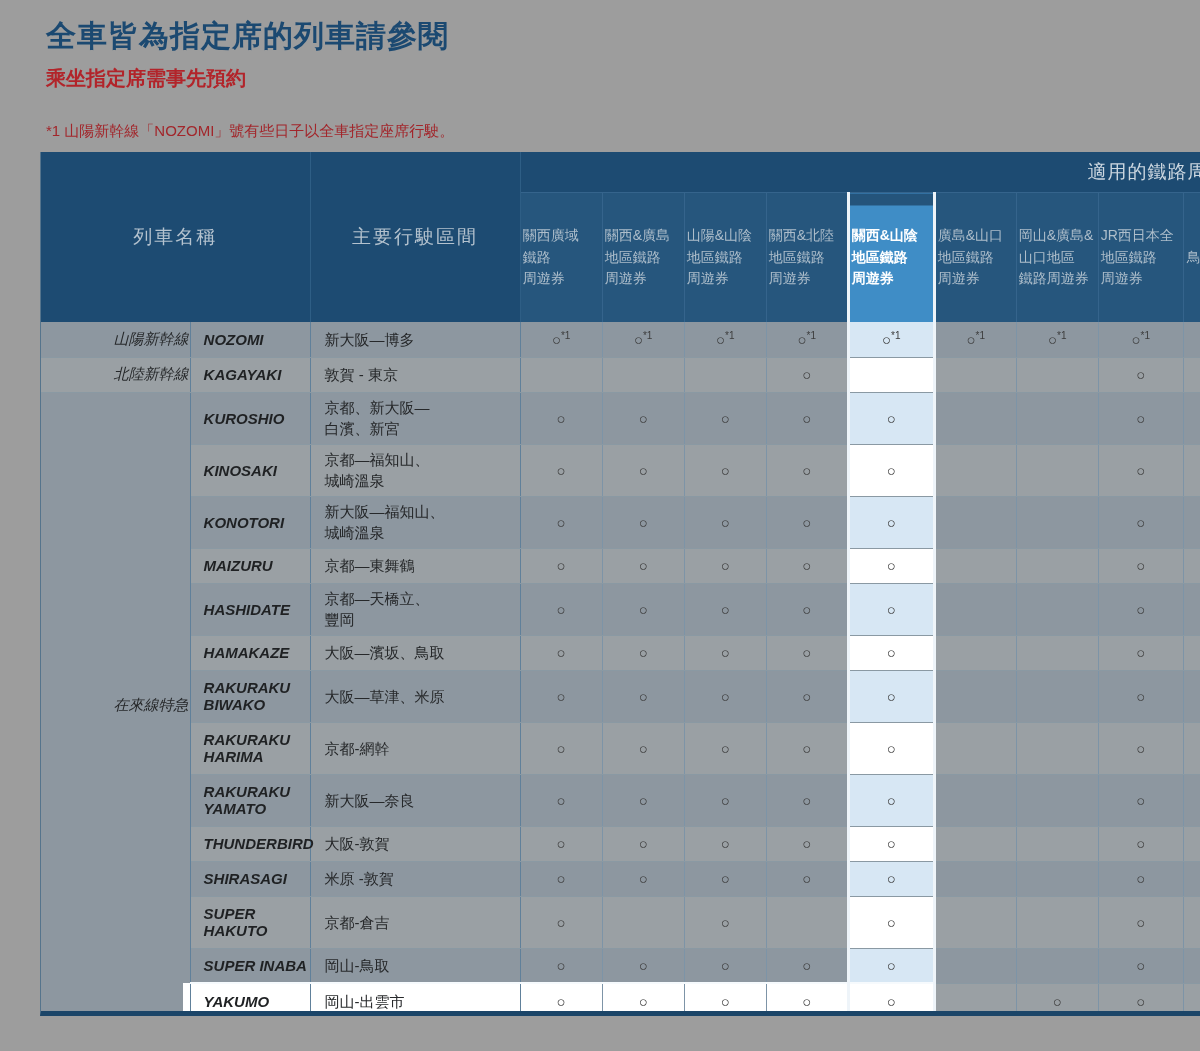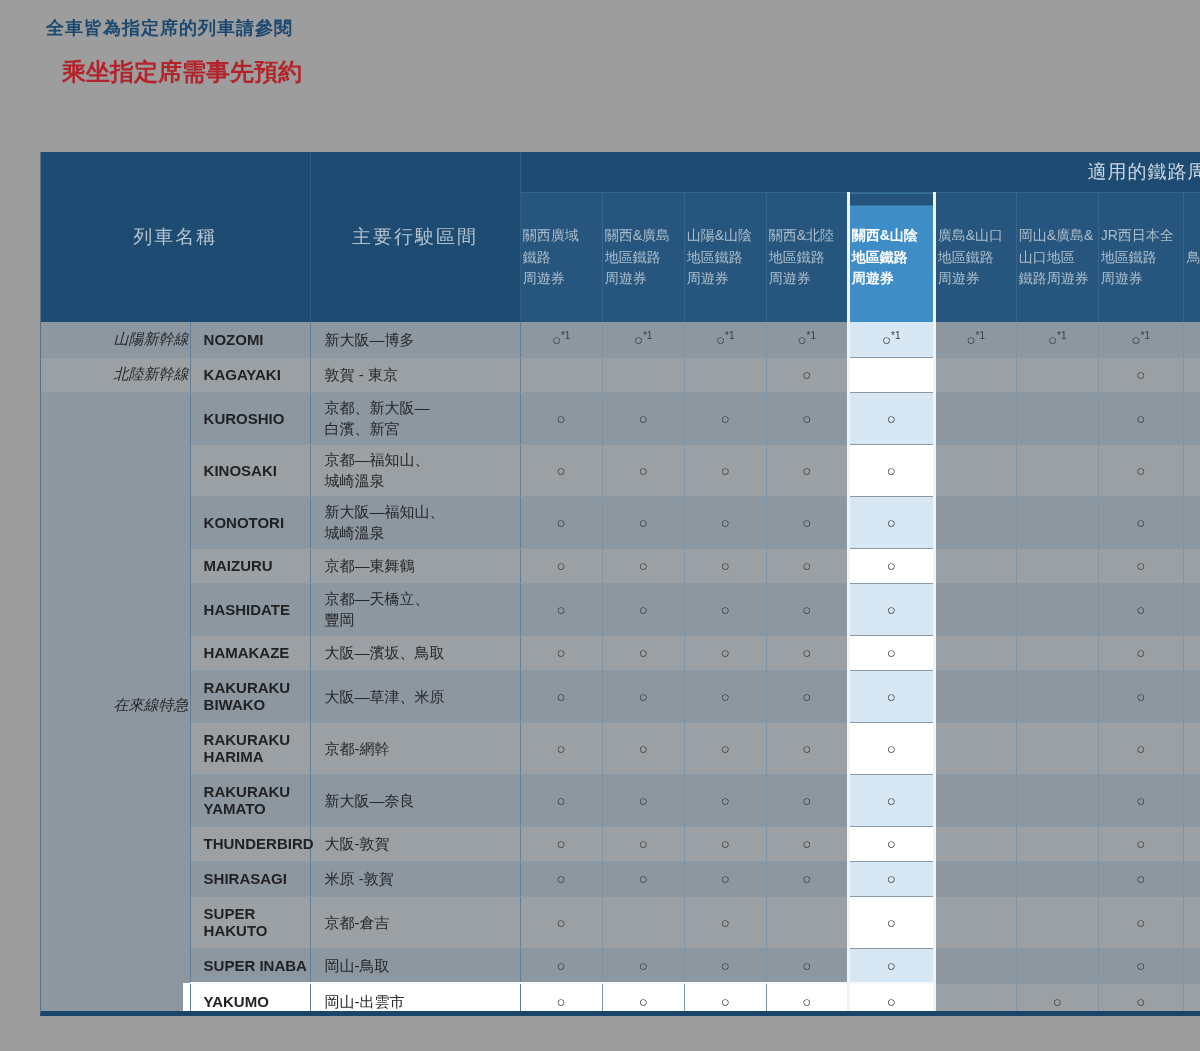--- a/index.html
+++ b/index.html
@@ -3,22 +3,22 @@
 <meta charset="utf-8">
 <style>
   html,body{margin:0;padding:0;}
   body{
     width:1200px;height:1051px;overflow:hidden;
     background:#9d9d9d;
     font-family:"Liberation Sans","DejaVu Sans",sans-serif;
     position:relative;
   }
   .titles{padding:16px 0 0 46px;}
-  .page-title{font-size:18px;font-weight:bold;color:#1b4971;margin:0 0 8px 0;letter-spacing:1px;}
-  .page-subtitle{font-size:24px;font-weight:bold;color:#b2242a;margin:16px;}
+  .page-title{font-size:30px;font-weight:bold;color:#1b4971;margin:0 0 8px 0;letter-spacing:1px;}
+  .page-subtitle{font-size:20px;font-weight:bold;color:#b2242a;margin:0;}
   .page-note{font-size:15px;color:#a2262b;margin:30px 0 0 0;}
 
   .table-wrap{
     position:absolute;left:40px;top:152px;width:1160px;height:859px;
     overflow:hidden;border-bottom:5px solid #1b4568;border-left:1px solid #55748c;
   }
   table{border-collapse:collapse;table-layout:fixed;width:1225px;}
   col.c-group{width:149px;} col.c-name{width:120px;} col.c-route{width:210px;}
   col.c-p{width:82px;} col.c-p5{width:86px;} col.c-p8{width:85px;} col.c-p9{width:82px;}
 
@@ -45,37 +45,38 @@
   .pass-h.c9{text-align:left;padding-left:3px;}
 
   tbody td{
     font-size:15px;color:#26282a;vertical-align:middle;
     border-right:1px solid #7d94a7;border-bottom:1px solid #8a99a3;
   }
   tr.dark td{background:#8d97a0;}
   tr.light td{background:#9aa0a4;}
   tr.focus td{background:#9aa0a4;}
   td.group{background:#9b9fa2;text-align:right;border-right:1px solid #60809a;font-style:italic;}
-  td.name{font-weight:bold;padding-left:13px;white-space:pre-line;border-right:1px solid #60809a;color:#1f2123;}
+  td.name{font-weight:bold;padding-left:13px;white-space:pre-line;border-right:1px solid #60809a;color:#1f2123;font-style:italic;}
   td.route{padding-left:14px;white-space:pre-line;line-height:1.4;border-right:1px solid #60809a;}
   td.mark{text-align:center;}
   td.hl-col{border-left:3px solid #eef4f9;border-right:3px solid #eef4f9;}
   tr.dark td.hl-col{background:#d7e7f4;}
   tr.light td.hl-col{background:#ffffff;}
   tr.focus td.lit{background:#ffffff;border-top:2px solid #f6fafd;border-bottom:2px solid #f6fafd;}
   tr.focus td.lit-first{box-shadow:-7px 0 0 0 #ffffff;}
   .circle{font-size:15px;color:#3c3c3c;}
   .noteref{font-size:10px;color:#3c3c3c;vertical-align:super;letter-spacing:0;}
 </style>
 </head>
 <body>
 
 <div class="titles">
   <h1 class="page-title">全車皆為指定席的列車請參閱</h1>
   <p class="page-subtitle">乘坐指定席需事先預約</p>
+  <p class="page-note">*1 山陽新幹線「NOZOMI」號有些日子以全車指定座席行駛。</p>
 </div>
 
 <div class="table-wrap">
   <table>
     <colgroup>
       <col class="c-group">
         <col class="c-name">
         <col class="c-route">
       <col class="c-p">
         <col class="c-p">

